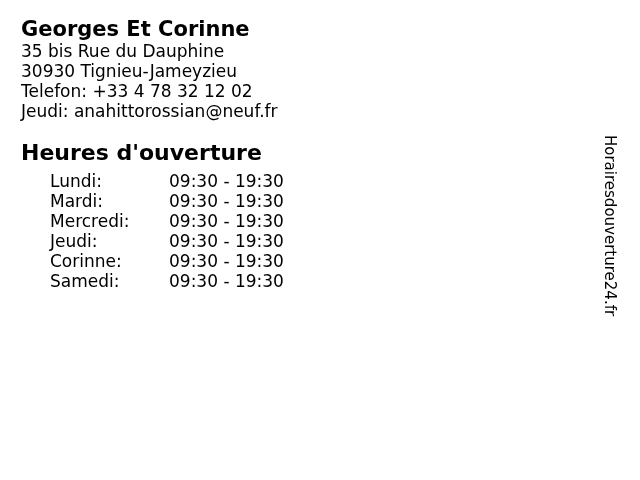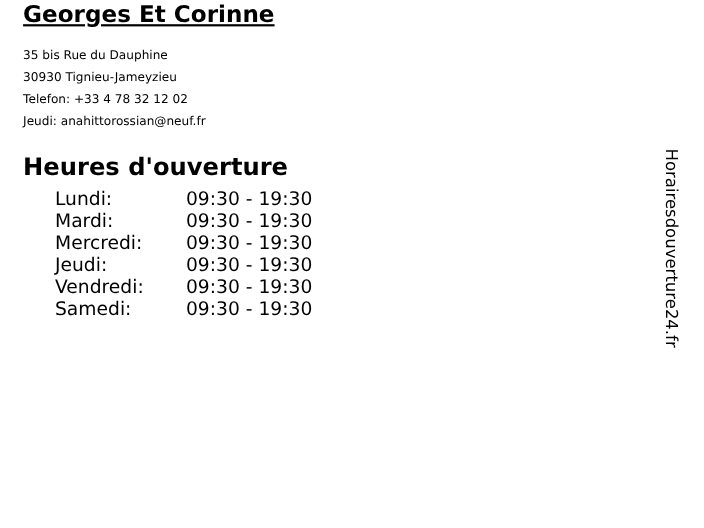--- a/index.html
+++ b/index.html
@@ -12,32 +12,31 @@
     width: 640px;
     height: 480px;
     background: #ffffff;
     overflow: hidden;
     font-family: "DejaVu Sans", sans-serif;
     color: #000000;
   }
   .biz-title {
     position: absolute;
     left: 21px;
-    top: 0;
+    top: 16px;
     font-size: 21px;
     font-weight: bold;
     line-height: 26px;
     white-space: nowrap;
-    text-decoration: underline;
   }
   .contact-block {
     position: absolute;
     left: 21px;
     top: 41px;
-    font-size: 11px;
+    font-size: 17px;
     line-height: 20px;
   }
   .contact-line { white-space: nowrap; }
   .section-title {
     position: absolute;
     left: 21px;
     font-size: 22px;
     font-weight: bold;
     line-height: 20px;
     white-space: nowrap;
@@ -105,21 +104,21 @@
     </div>
     <div class="hours-row">
       <span class="hours-day">Mercredi:</span>
       <span class="hours-time">09:30 - 19:30</span>
     </div>
     <div class="hours-row">
       <span class="hours-day">Jeudi:</span>
       <span class="hours-time">09:30 - 19:30</span>
     </div>
     <div class="hours-row">
-      <span class="hours-day">Vendredi:</span>
+      <span class="hours-day">Corinne:</span>
       <span class="hours-time">09:30 - 19:30</span>
     </div>
     <div class="hours-row">
       <span class="hours-day">Samedi:</span>
       <span class="hours-time">09:30 - 19:30</span>
     </div>
   </div>
 
 
 

